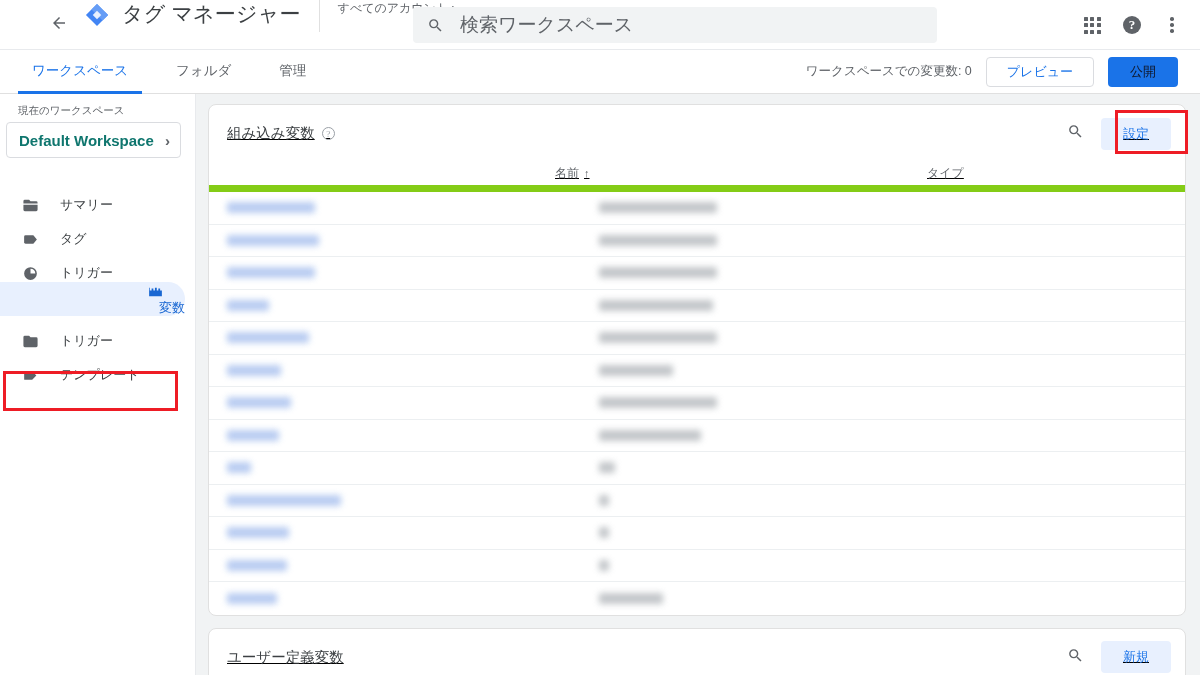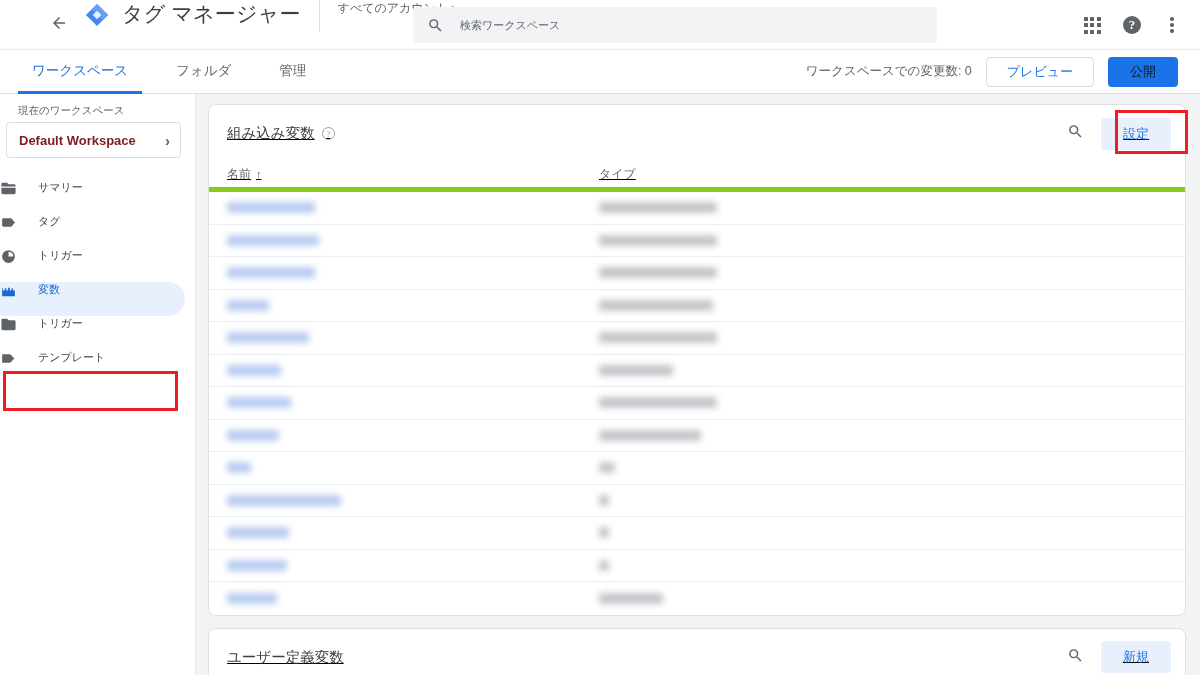--- a/index.html
+++ b/index.html
@@ -43,21 +43,21 @@
   .searchwrap {
     position: absolute; left: 413px; top: 7px;
     width: 524px; height: 36px;
     background: #f1f3f4; border-radius: 4px;
     display: flex; align-items: center; padding: 0 14px;
     cursor: text;
   }
   .searchwrap .sicon { margin-right: 16px; display: flex; }
   .searchwrap input {
     border: 0; outline: 0; background: transparent;
-    font-size: 11px; color: #3c4043; width: 100%;
+    font-size: 19px; color: #3c4043; width: 100%;
     font-family: inherit;
   }
   .searchwrap input::placeholder { color: #5f6368; }
   .top-actions {
     position: absolute; right: 8px; top: 0; height: 50px;
     display: flex; align-items: center;
   }
   .icon-btn {
     width: 40px; height: 40px; border-radius: 50%;
     display: flex; align-items: center; justify-content: center;
@@ -118,33 +118,33 @@
   }
   .ws-label {
     font-size: 10.5px; color: #5f6368; padding: 0 0 4px 18px;
   }
   .ws-select {
     margin: 0 14px 0 6px; height: 36px;
     border: 1px solid #dadce0; border-radius: 4px;
     display: flex; align-items: center; justify-content: space-between;
     padding: 0 10px 0 12px; cursor: pointer; background: #fff;
   }
-  .ws-select span { font-size: 13px; color: #7f1d1d; font-weight: bold; }
+  .ws-select span { font-size: 15px; color: #0f766e; font-weight: bold; }
   .ws-select .chev { color: #5f6368; font-size: 15px; }
   .navlist { margin-top: 22px; }
   .navitem {
-    height: 34px; display: flex; align-items: flex-start;
-    cursor: pointer; color: #3c4043;
-    font-size: 11px; border-radius: 0 17px 17px 0; margin-right: 10px;
+    height: 34px; display: flex; align-items: flex-end;
+    padding-left: 22px; cursor: pointer; color: #3c4043;
+    font-size: 13px; border-radius: 0 17px 17px 0; margin-right: 10px;
   }
   .navitem .nicon {
     width: 22px; margin-right: 16px; display: flex;
     align-items: center; justify-content: flex-start;
   }
-  .navitem.active { background: #e8f0fe; color: #1967d2; }
+  .navitem.active { background: #e8f0fe; color: #1967d2; flex-direction: column; }
   .navitem.active .nicon svg { fill: #1967d2; }
   .navitem .nicon svg { fill: #5f6368; }
 
   
   .annot {
     position: absolute; border: 3px solid #ee1c25;
     pointer-events: none; z-index: 20;
   }
   #annot-variables { left: 3px; top: 277px; width: 175px; height: 40px; }
 
@@ -173,21 +173,22 @@
   .card-actions { margin-left: auto; display: flex; align-items: center; gap: 6px; }
   .btn-text {
     height: 32px; padding: 0 22px; border: 0; border-radius: 4px;
     background: #e8f0fe; color: #1a73e8; font-size: 13px;
     cursor: pointer; font-family: inherit;
     display: flex; align-items: center; white-space: nowrap;
   }
   .colhead {
     display: flex; align-items: center; height: 30px;
     padding: 0 18px; font-size: 12px; color: #5f6368;
-    border-bottom: 5px solid #84cc16;
+    border-bottom: 7px solid #84cc16;
+    justify-content: flex-end;
   }
   .arrow-up { font-size: 11px; margin-left: 5px; }
 
   .row {
     display: flex; align-items: center; height: 32.5px;
     padding: 0 18px; border-bottom: 1px solid #eceff1;
   }
   .row:last-child { border-bottom: 0; }
 
   

